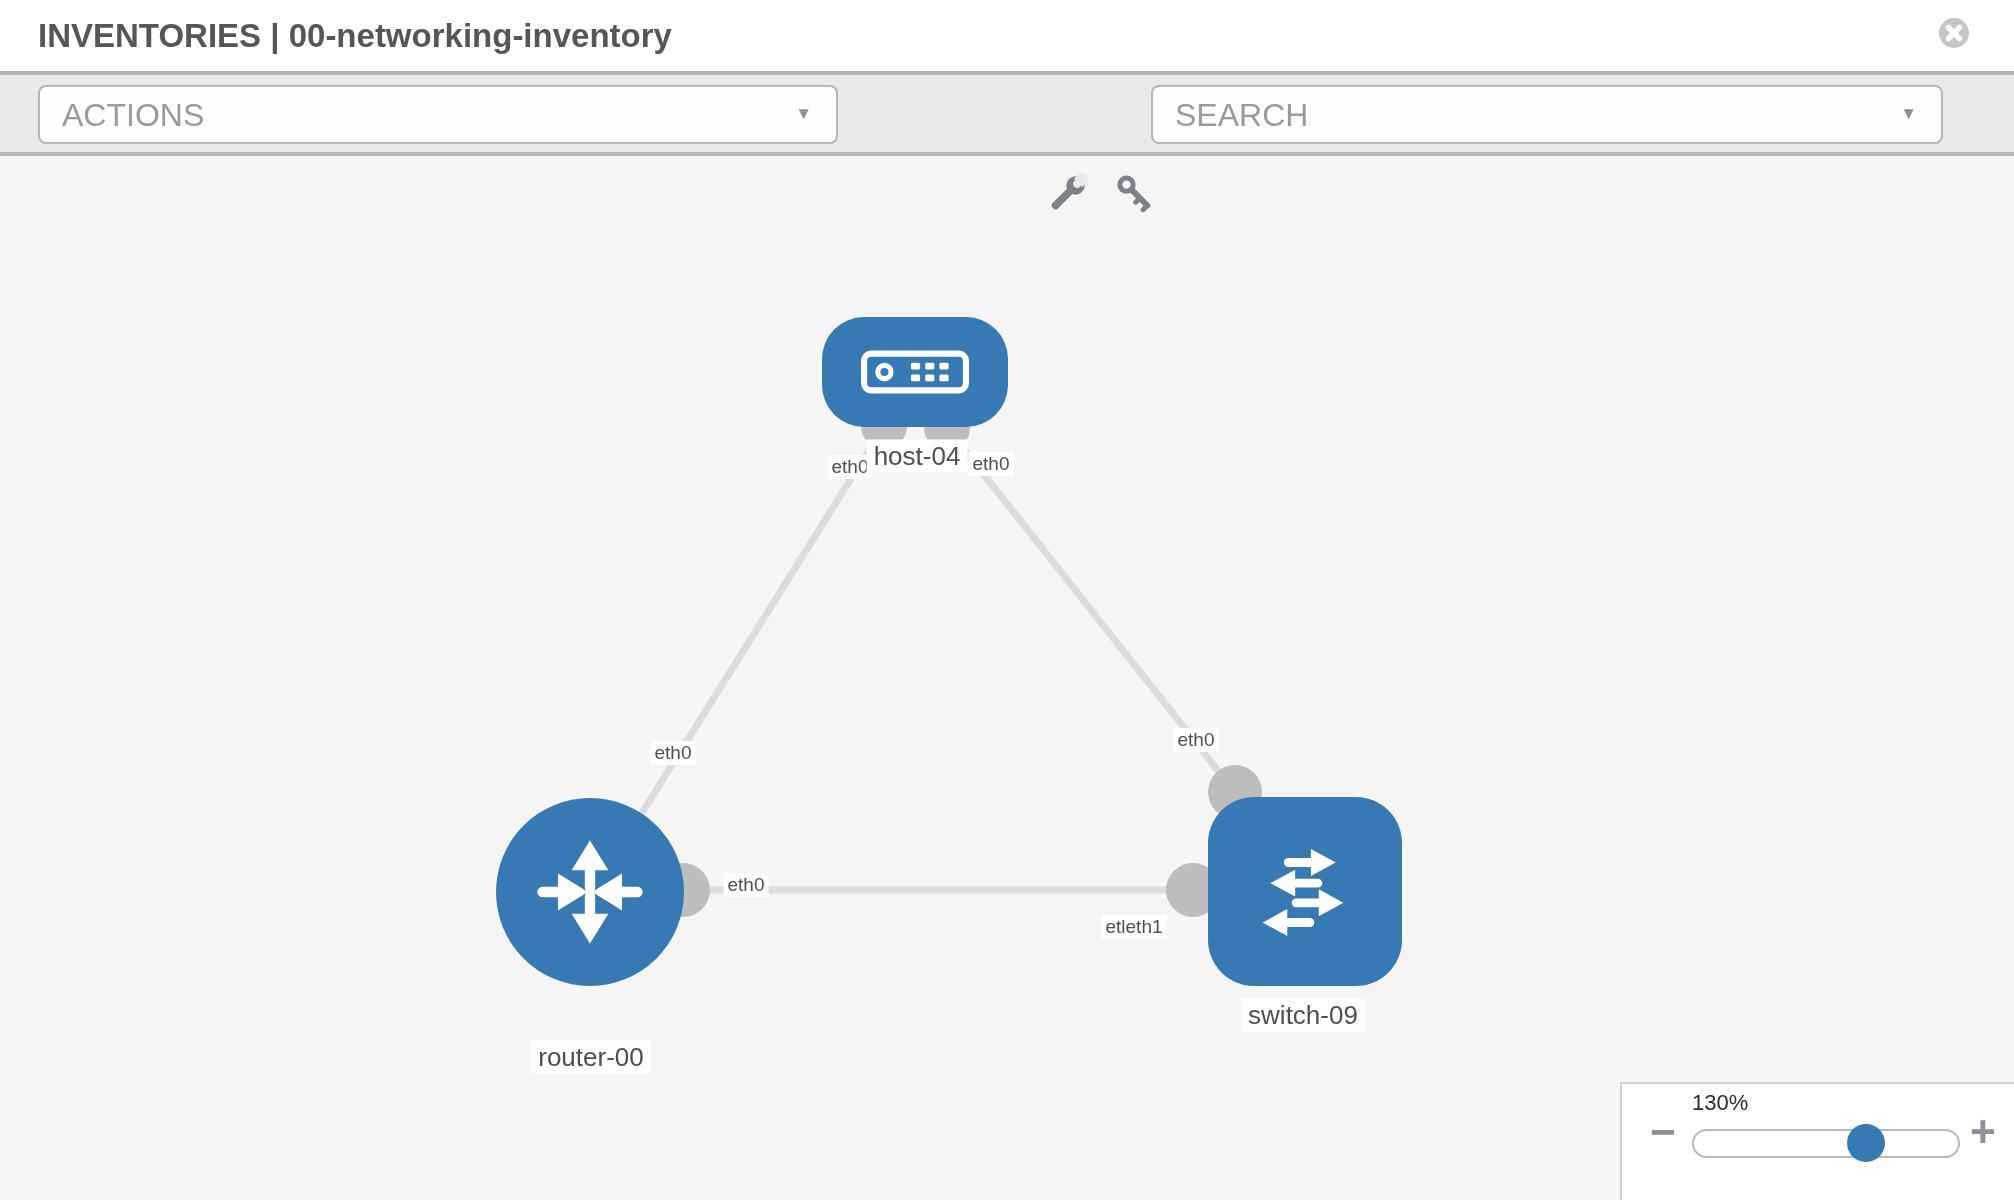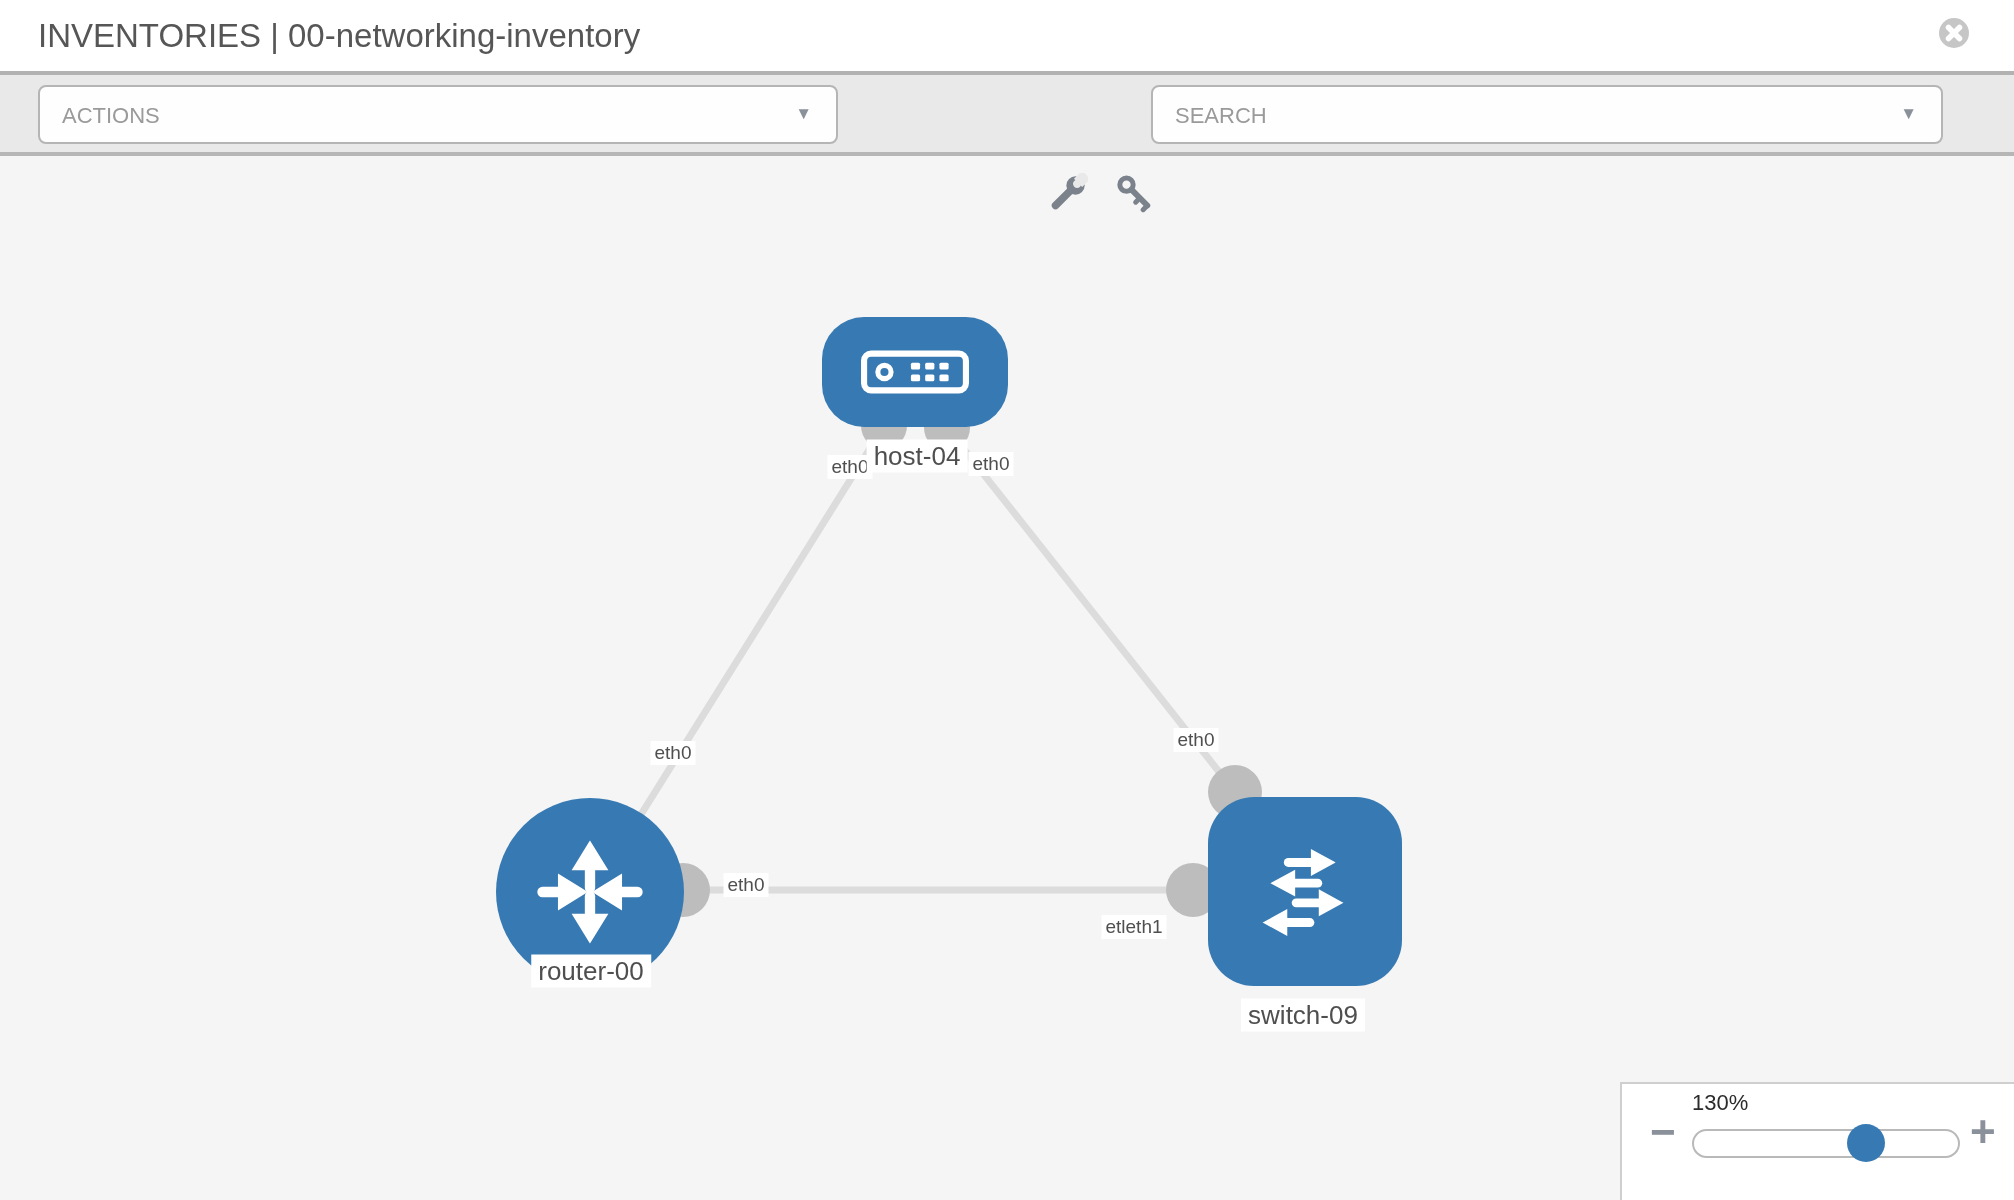--- a/index.html
+++ b/index.html
@@ -7,36 +7,36 @@
     width:2014px;height:1200px;overflow:hidden;position:relative;
     font-family:"Liberation Sans",sans-serif;background:#f5f5f5;
   }
   
   .header{
     position:absolute;left:0;top:0;width:2014px;height:71px;
     background:#ffffff;border-bottom:4px solid #b2b2b2;z-index:10;
   }
   .header-title{
     position:absolute;left:38px;top:0;height:71px;line-height:71px;
-    font-size:33px;font-weight:400;color:#565656;white-space:nowrap;
+    font-size:33px;font-weight:700;color:#565656;white-space:nowrap;
   }
   .close-btn{position:absolute;right:44px;top:17px;width:32px;height:32px;cursor:pointer;}
   
   .toolbar{
     position:absolute;left:0;top:75px;width:2014px;height:77px;
     background:#e9e9e9;border-bottom:4px solid #b6b6b6;z-index:10;
   }
   .combobox{
     position:absolute;top:10px;height:59px;background:#fefefe;
     border:2px solid #b5b5b5;border-radius:8px;box-sizing:border-box;
   }
   .combobox input{
     position:absolute;left:20px;top:0;width:calc(100% - 90px);height:100%;
     border:none;outline:none;background:transparent;
-    font-family:"Liberation Sans",sans-serif;font-size:22px;color:#0f172a;
+    font-family:"Liberation Sans",sans-serif;font-size:32px;color:#0f172a;
   }
   .combobox input::placeholder{color:#9a9a9a;opacity:1;}
   .caret{
     position:absolute;right:24px;top:50%;transform:translateY(-54%);
     font-size:17px;color:#8b919b;pointer-events:none;
   }
   .tool-icon{position:absolute;top:98px;width:40px;height:40px;cursor:pointer;z-index:11;}
   
   .canvas{
     position:absolute;left:0;top:156px;width:2014px;height:1044px;
@@ -168,21 +168,21 @@
       <polygon points="32,56 54,44 54,68" stroke-width="2"></polygon>
       <line x1="56" y1="76" x2="82" y2="76" stroke-width="9" stroke-linecap="round"></line>
       <polygon points="102,76 80,64 80,88" stroke-width="2"></polygon>
       <line x1="70" y1="96" x2="44" y2="96" stroke-width="9" stroke-linecap="round"></line>
       <polygon points="24,96 46,84 46,108" stroke-width="2"></polygon>
     </g>
   </svg>
 </div>
 
 <div class="chip chip-node" style="left:917px;top:456px;">host-04</div>
-<div class="chip chip-node" style="left:591px;top:971px;">router-00</div>
+<div class="chip chip-node" style="left:591px;top:1057px;">router-00</div>
 <div class="chip chip-node" style="left:1303px;top:1015px;">switch-09</div>
 
 <div class="chip chip-iface" style="left:850px;top:467px;">eth0</div>
 <div class="chip chip-iface" style="left:673px;top:753px;">eth0</div>
 <div class="chip chip-iface" style="left:991px;top:464px;">eth0</div>
 <div class="chip chip-iface" style="left:1196px;top:740px;">eth0</div>
 <div class="chip chip-iface" style="left:746px;top:885px;">eth0</div>
 <div class="chip chip-iface" style="left:1134px;top:927px;">etleth1</div>
 
 <div class="zoom-panel">

